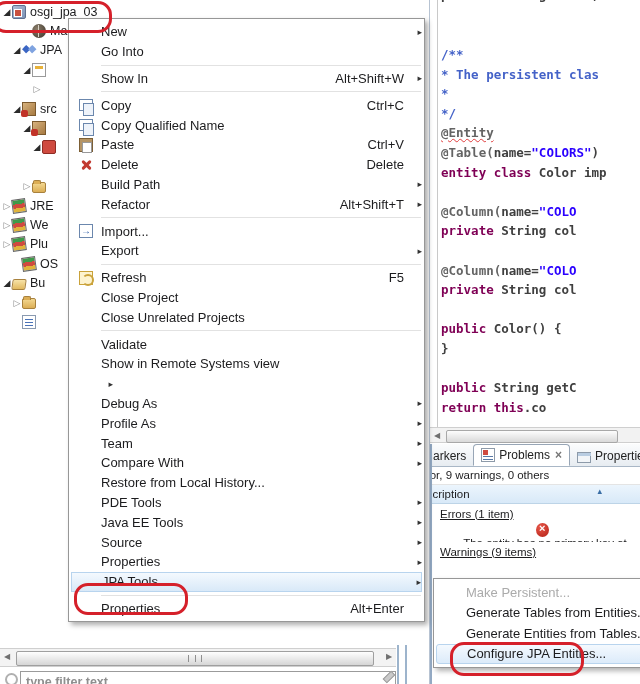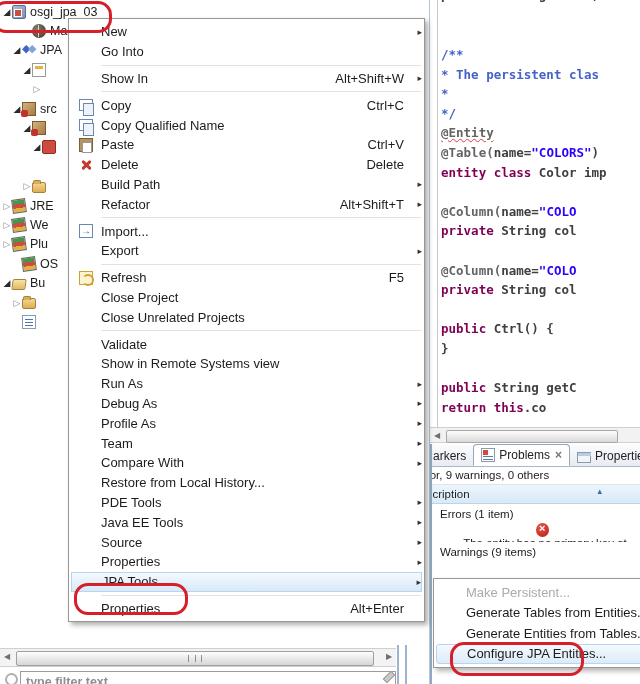--- a/index.html
+++ b/index.html
@@ -82,21 +82,21 @@
   .tab .icon{margin-right:4px;}
   .tab.active{background:#fff;border:1px solid #98a6b6;border-bottom:1px solid #fff;border-radius:4px 4px 0 0;}
   .tab.clipped{margin-left:-16px;}
   .tab-close{margin-left:5px;color:#777;font-size:12px;font-weight:bold;}
   #prob-status-wrap{height:17px;overflow:hidden;border-bottom:1px solid #e4e4e4;}
   #prob-status{font-size:11.5px;line-height:17px;margin-left:-26px;white-space:nowrap;}
   #prob-header{position:relative;height:18px;background:linear-gradient(#ecf5fd,#d8e9f8);border-bottom:1px solid #bdd4e7;overflow:hidden;}
   #prob-header .hdr-label{font-size:11.5px;line-height:18px;margin-left:-20px;white-space:nowrap;}
   #sort-indicator{position:absolute;right:38px;top:1px;color:#3a6ea5;font-size:9px;}
   .prob-row{display:flex;align-items:center;height:19px;font-size:11.5px;white-space:nowrap;overflow:hidden;}
-  .prob-row.group{padding-left:8px;}
+  .prob-row.group{padding-left:8px;text-decoration:underline;}
   .prob-row.error{padding-left:18px;flex-direction:column;}
   .prob-row .icon{margin-right:5px;}
   
   #jpa-submenu{position:absolute;left:433px;top:578px;width:230px;background:#fff;border:1px solid #979797;
     box-shadow:3px 3px 5px rgba(0,0,0,.3);padding:3px 0;box-sizing:border-box;z-index:30;}
   .sub-item{display:flex;align-items:center;height:20.5px;padding-left:32px;font-size:13px;position:relative;}
   .sub-item.disabled{color:#ababab;}
   .sub-item.hl{background:linear-gradient(#f4f9fe,#dcebfa);border:1px solid #b8d4ee;border-radius:3px;height:18.5px;margin:0 2px;padding-left:30px;}
   
   #bl-hscroll{position:absolute;left:0;top:648px;width:396px;height:19px;background:#f3f3f3;border-top:1px solid #cfcfcf;border-bottom:1px solid #cfcfcf;box-sizing:border-box;z-index:5;}
@@ -220,21 +220,21 @@
           <div class="code-line"><span class="seg ann sq">@Entity</span></div>
           <div class="code-line"><span class="seg ann">@Table(</span><span class="seg pl">name=</span><span class="seg str">"COLORS"</span><span class="seg pl">)</span></div>
           <div class="code-line"><span class="seg kw">entity class </span><span class="seg pl">Color imp</span></div>
           <div class="code-line"></div>
           <div class="code-line"><span class="seg pl">    </span><span class="seg ann">@Column(</span><span class="seg pl">name=</span><span class="seg str">"COLO</span></div>
           <div class="code-line"><span class="seg pl">    </span><span class="seg kw">private </span><span class="seg pl">String col</span></div>
           <div class="code-line"></div>
           <div class="code-line"><span class="seg pl">    </span><span class="seg ann">@Column(</span><span class="seg pl">name=</span><span class="seg str">"COLO</span></div>
           <div class="code-line"><span class="seg pl">    </span><span class="seg kw">private </span><span class="seg pl">String col</span></div>
           <div class="code-line"></div>
-          <div class="code-line"><span class="seg pl">    </span><span class="seg kw">public </span><span class="seg pl">Ctrl() {</span></div>
+          <div class="code-line"><span class="seg pl">    </span><span class="seg kw">public </span><span class="seg pl">Color() {</span></div>
           <div class="code-line"><span class="seg pl">    }</span></div>
           <div class="code-line"></div>
           <div class="code-line"><span class="seg pl">    </span><span class="seg kw">public </span><span class="seg pl">String getC</span></div>
           <div class="code-line"><span class="seg pl">        </span><span class="seg kw">return this</span><span class="seg pl">.co</span></div>
         </div>
     </div>
     <div id="editor-hscroll">
       <span class="sb-arrow" style="left:0;">◀</span>
       <span class="thumb"></span>
     </div>
@@ -374,21 +374,20 @@
         <span class="menu-label">Validate</span>
         <span class="menu-arrow"></span>
       </div>
       <div class="menu-item">
         <span class="menu-gutter"></span>
         <span class="menu-label">Show in Remote Systems view</span>
         <span class="menu-arrow"></span>
       </div>
       <div class="menu-item">
         <span class="menu-gutter"></span>
-        <span class="menu-label">Run As</span>
         <span class="menu-arrow">▸</span>
       </div>
       <div class="menu-item">
         <span class="menu-gutter"></span>
         <span class="menu-label">Debug As</span>
         <span class="menu-arrow">▸</span>
       </div>
       <div class="menu-item">
         <span class="menu-gutter"></span>
         <span class="menu-label">Profile As</span>

